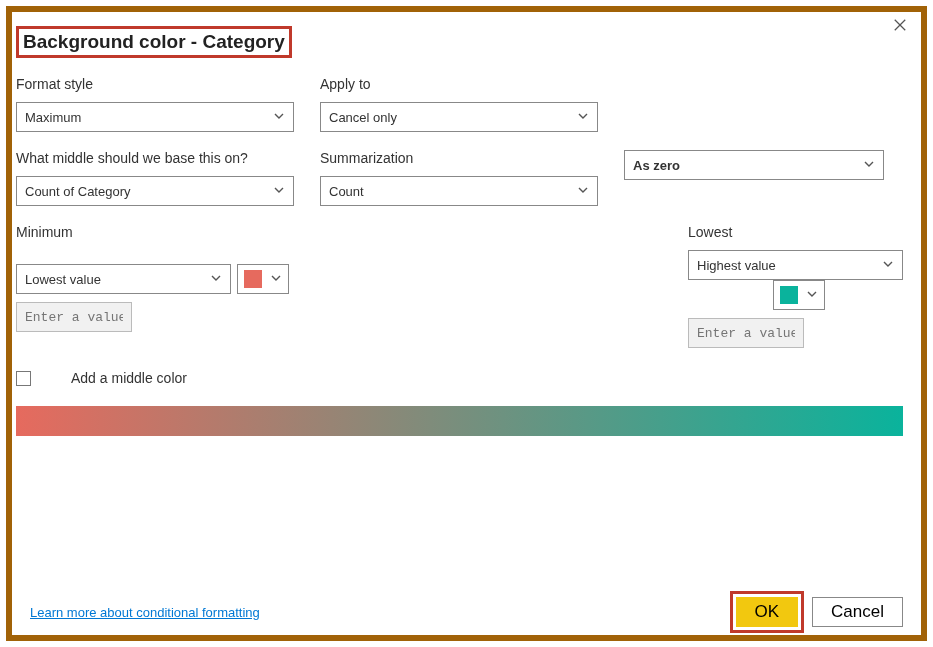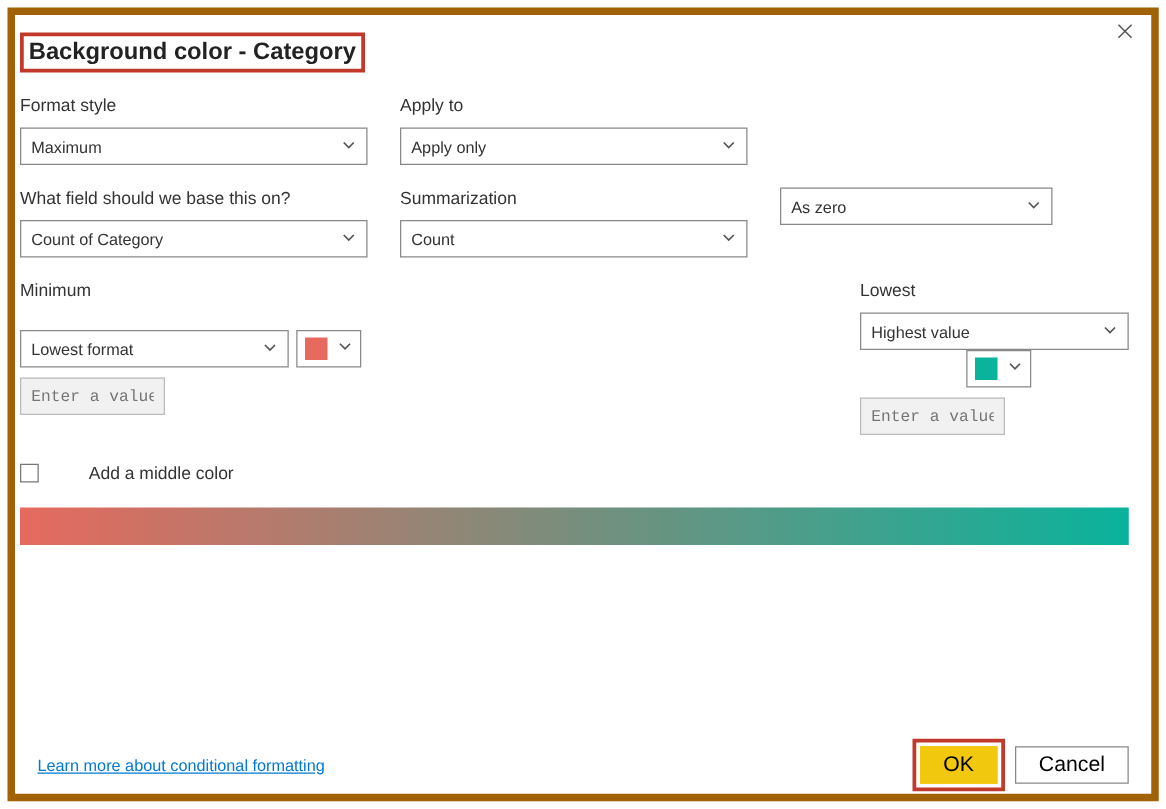--- a/index.html
+++ b/index.html
@@ -26,21 +26,21 @@
   .field { display: flex; flex-direction: column; gap: 10px; }
   .field-label { font-size: 14px; color: #333; }
   .dropdown {
     height: 30px; border: 1px solid #888;
     background: #fff; display: flex; align-items: center;
     justify-content: space-between; padding: 0 8px;
     font-size: 13px; color: #333; cursor: pointer;
   }
   .dropdown .chev { color: #555; }
   .w-280 { width: 278px; }
-  .w-220 { width: 218px; }
+  .w-220 { width: 260px; font-weight: bold; }
   .w-215 { width: 215px; }
   .color-swatch-box {
     display: flex; align-items: center; border: 1px solid #888;
     height: 30px; margin-left: 6px; cursor: pointer;
     padding: 0 6px; gap: 8px;
   }
   .swatch { width: 18px; height: 18px; }
   .value-input {
     width: 116px; height: 30px; border: 1px solid #bbb;
     background: #f1f1f1; padding: 0 8px; font-size: 13px;
@@ -91,32 +91,32 @@
       <div class="dropdown w-280">
         <span>Maximum</span>
         <span class="chev"><svg viewBox="0 0 12 12">
               <polyline points="2,4 6,8 10,4" fill="none" stroke="#555" stroke-width="1.4"></polyline>
             </svg></span>
       </div>
     </div>
     <div class="field">
       <div class="field-label">Apply to</div>
       <div class="dropdown w-280">
-        <span>Apply only</span>
+        <span>Cancel only</span>
         <span class="chev"><svg viewBox="0 0 12 12">
               <polyline points="2,4 6,8 10,4" fill="none" stroke="#555" stroke-width="1.4"></polyline>
             </svg></span>
       </div>
     </div>
   </div>
 
   
   <div class="row">
     <div class="field">
-      <div class="field-label">What field should we base this on?</div>
+      <div class="field-label">What middle should we base this on?</div>
       <div class="dropdown w-280">
         <span>Count of Category</span>
         <span class="chev"><svg viewBox="0 0 12 12">
               <polyline points="2,4 6,8 10,4" fill="none" stroke="#555" stroke-width="1.4"></polyline>
             </svg></span>
       </div>
     </div>
     <div class="field">
       <div class="field-label">Summarization</div>
       <div class="dropdown w-280">
@@ -135,21 +135,21 @@
       </div>
     </div>
   </div>
 
   
   <div class="section-minmax">
     <div class="minmax-col">
       <div class="field-label" style="margin-bottom:24px">Minimum</div>
       <div style="display:flex; align-items:center;">
         <div class="dropdown w-215">
-          <span>Lowest format</span>
+          <span>Lowest value</span>
           <span class="chev"><svg viewBox="0 0 12 12">
                 <polyline points="2,4 6,8 10,4" fill="none" stroke="#555" stroke-width="1.4"></polyline>
               </svg></span>
         </div>
         <div class="color-swatch-box">
           <div class="swatch" style="background:#e66a5e"></div>
           <span class="chev"><svg viewBox="0 0 12 12">
                 <polyline points="2,4 6,8 10,4" fill="none" stroke="#555" stroke-width="1.4"></polyline>
               </svg></span>
         </div>

